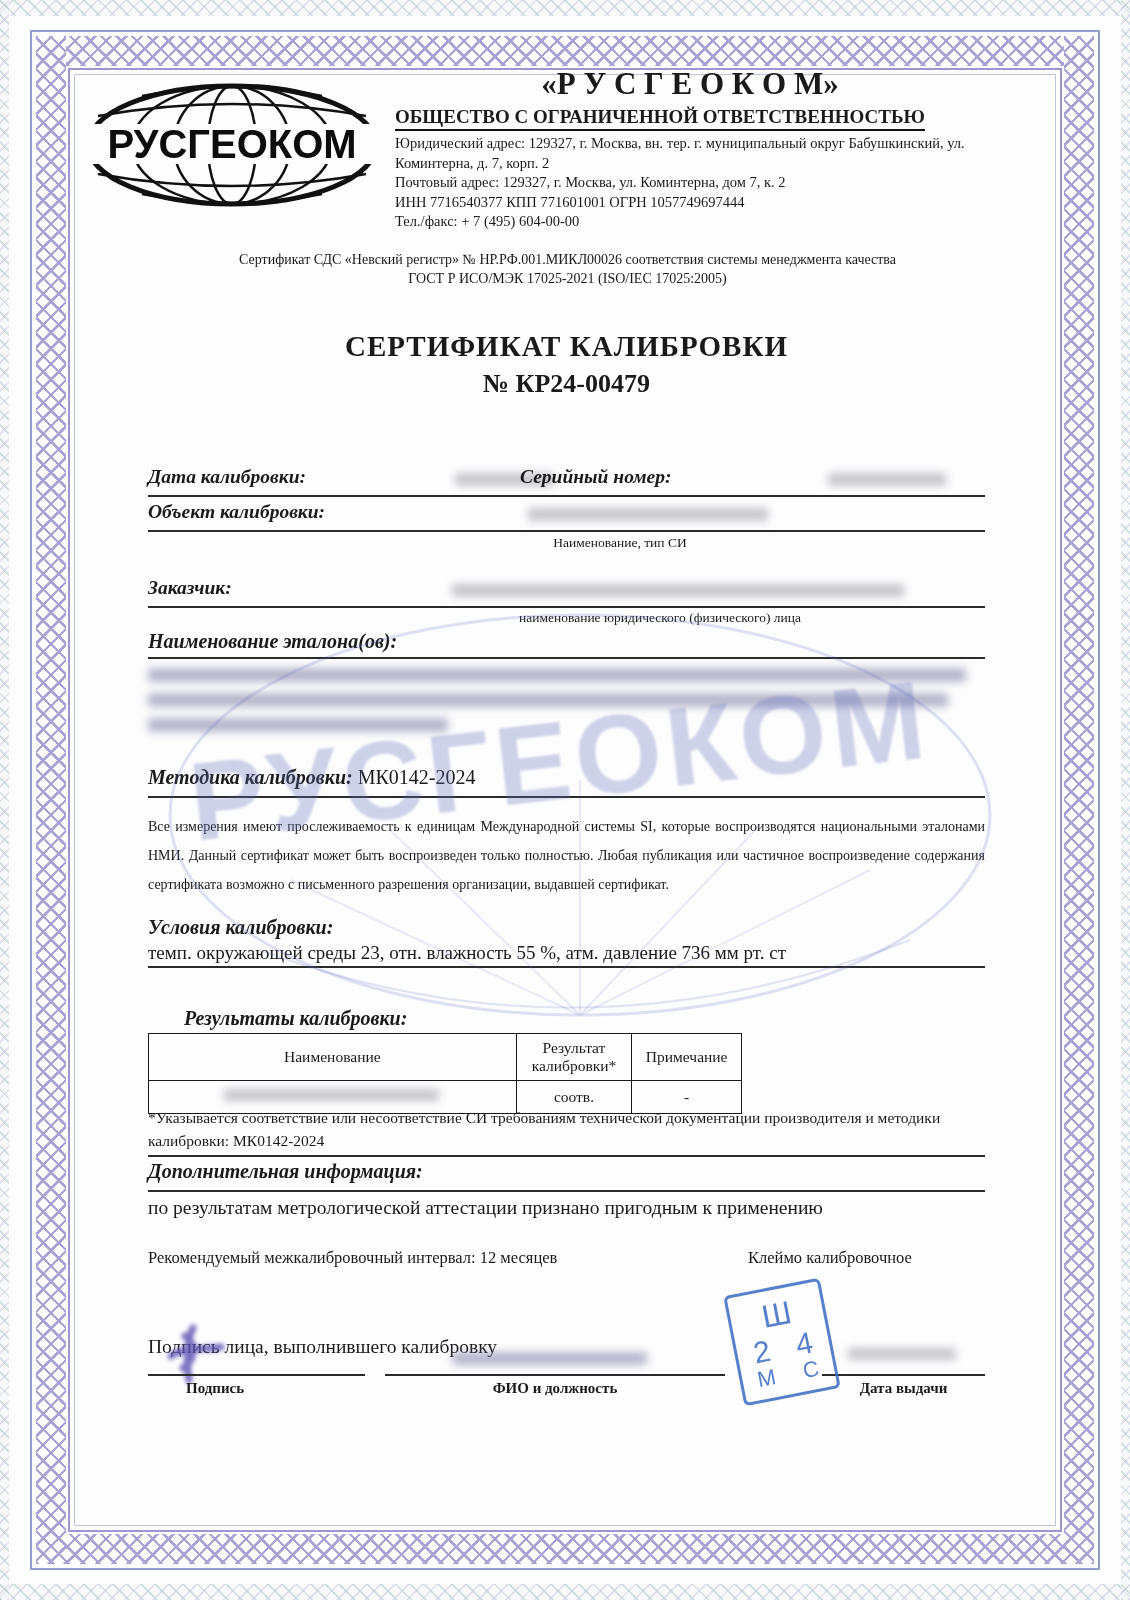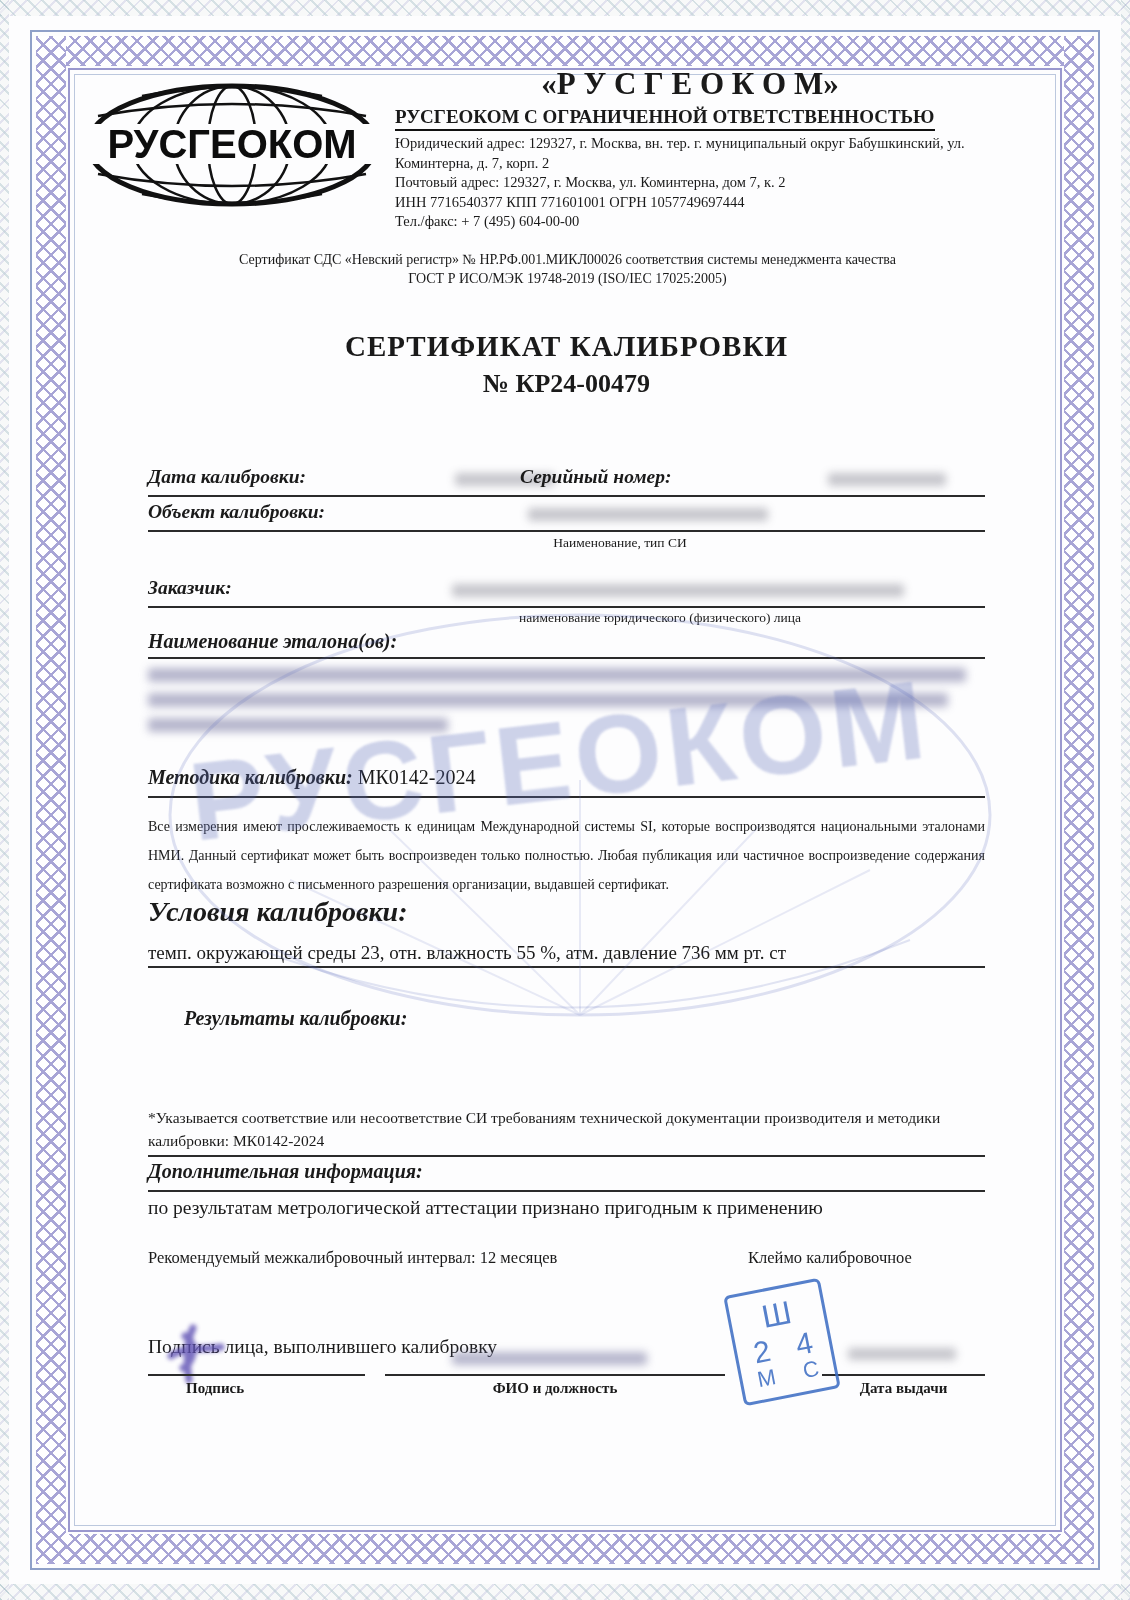--- a/index.html
+++ b/index.html
@@ -102,32 +102,32 @@
         <path d="M16,94 Q150,118 284,94" fill="none" stroke="#111" stroke-width="2.5"></path>
         <path d="M60,16 Q150,-2 240,16" fill="none" stroke="#111" stroke-width="2.5"></path>
         <path d="M60,114 Q150,132 240,114" fill="none" stroke="#111" stroke-width="2.5"></path>
         <rect x="2" y="44" width="296" height="40" fill="#fdfdfe"></rect>
         <text x="150" y="78" text-anchor="middle" font-family="Liberation Sans, sans-serif" font-weight="bold" font-size="40" fill="#0d0d0d">РУСГЕОКОМ</text>
       </svg>
     </div>
 
     <div class="abs company-title" style="left:390px;top:66px;width:600px;">«Р У С Г Е О К О М»</div>
     <div class="abs" style="left:395px;top:106px;">
-      <span class="company-type">РУСГЕОКОМ С ОГРАНИЧЕННОЙ ОТВЕТСТВЕННОСТЬЮ</span>
+      <span class="company-type">ОБЩЕСТВО С ОГРАНИЧЕННОЙ ОТВЕТСТВЕННОСТЬЮ</span>
     </div>
     <div class="abs addr" style="left:395px;top:134px;width:600px;">
       <div>Юридический адрес: 129327, г. Москва, вн. тер. г. муниципальный округ Бабушкинский, ул. Коминтерна, д. 7, корп. 2</div>
       <div>Почтовый адрес: 129327, г. Москва, ул. Коминтерна, дом 7, к. 2</div>
       <div>ИНН 7716540377 КПП 771601001 ОГРН 1057749697444</div>
       <div>Тел./факс: + 7 (495) 604-00-00</div>
     </div>
 
     <div class="abs accred" style="left:120px;top:250px;width:895px;">
       <div>Сертификат СДС «Невский регистр» № НР.РФ.001.МИКЛ00026 соответствия системы менеджмента качества</div>
-      <div>ГОСТ Р ИСО/МЭК 19748-2019 (ISO/IEC 17025:2005)</div>
+      <div>ГОСТ Р ИСО/МЭК 17025-2021 (ISO/IEC 17025:2005)</div>
     </div>
 
     <div class="abs doc-title" style="left:148px;top:330px;width:837px;">СЕРТИФИКАТ КАЛИБРОВКИ</div>
     <div class="abs doc-num" style="left:148px;top:369px;width:837px;">№ КР24-00479</div>
 
     <div class="abs lbl" style="left:148px;top:466px;">Дата калибровки:</div>
     <div class="redact" style="left:455px;top:473px;width:100px;height:13px;"></div>
     <div class="abs lbl" style="left:520px;top:466px;">Серийный номер:</div>
     <div class="redact" style="left:828px;top:473px;width:118px;height:13px;"></div>
     <div class="rule" style="left:148px;top:495px;width:837px;"></div>
@@ -149,25 +149,48 @@
     <div class="redact blue" style="left:148px;top:718px;width:300px;height:14px;"></div>
 
     <div class="abs" style="left:148px;top:766px;font-size:20px;">
       <span class="lbl" style="font-size:20px;">Методика калибровки:</span>
       <span>МК0142-2024</span>
     </div>
     <div class="rule" style="left:148px;top:796px;width:837px;"></div>
 
     <div class="abs para" style="left:148px;top:812px;width:837px;">Все измерения имеют прослеживаемость к единицам Международной системы SI, которые воспроизводятся национальными эталонами НМИ. Данный сертификат может быть воспроизведен только полностью. Любая публикация или частичное воспроизведение содержания сертификата возможно с письменного разрешения организации, выдавшей сертификат.</div>
 
-    <div class="abs lbl" style="left:148px;top:896px;font-size:28px;">Условия калибровки:</div>
+    <div class="abs lbl" style="left:148px;top:916px;font-size:20px;">Условия калибровки:</div>
     <div class="abs" style="left:148px;top:942px;font-size:19px;">темп. окружающей среды 23, отн. влажность 55 %, атм. давление 736 мм рт. ст</div>
     <div class="rule" style="left:148px;top:966px;width:837px;"></div>
 
     <div class="abs lbl" style="left:148px;top:1007px;font-size:20px;margin-left:36px;">Результаты калибровки:</div>
+    <div class="abs" style="left:148px;top:1033px;">
+      <table class="results">
+        <colgroup>
+            <col style="width:62%">
+            <col style="width:19.5%">
+            <col style="width:18.5%">
+          </colgroup>
+        <tbody>
+            <tr>
+          <th>Наименование</th>
+          <th>Результат калибровки*</th>
+          <th>Примечание</th>
+        </tr>
+        <tr>
+          <td>
+            <span class="redact" style="left:75px;top:8px;width:215px;height:12px;"></span>
+          </td>
+          <td>соотв.</td>
+          <td>-</td>
+        </tr>
+      </tbody>
+        </table>
+    </div>
 
     <div class="abs" style="left:148px;top:1106px;width:837px;font-size:15.5px;line-height:23px;">*Указывается соответствие или несоответствие СИ требованиям технической документации производителя и методики калибровки: МК0142-2024</div>
     <div class="rule thin" style="left:148px;top:1155px;width:837px;"></div>
     <div class="abs lbl" style="left:148px;top:1160px;font-size:20px;">Дополнительная информация:</div>
     <div class="rule" style="left:148px;top:1190px;width:837px;"></div>
     <div class="abs" style="left:148px;top:1197px;width:837px;font-size:19.5px;">по результатам метрологической аттестации признано пригодным к применению</div>
 
     <div class="abs" style="left:148px;top:1248px;font-size:16.5px;">Рекомендуемый межкалибровочный интервал: 12 месяцев</div>
     <div class="abs" style="left:748px;top:1248px;font-size:16.5px;">Клеймо калибровочное</div>
 

